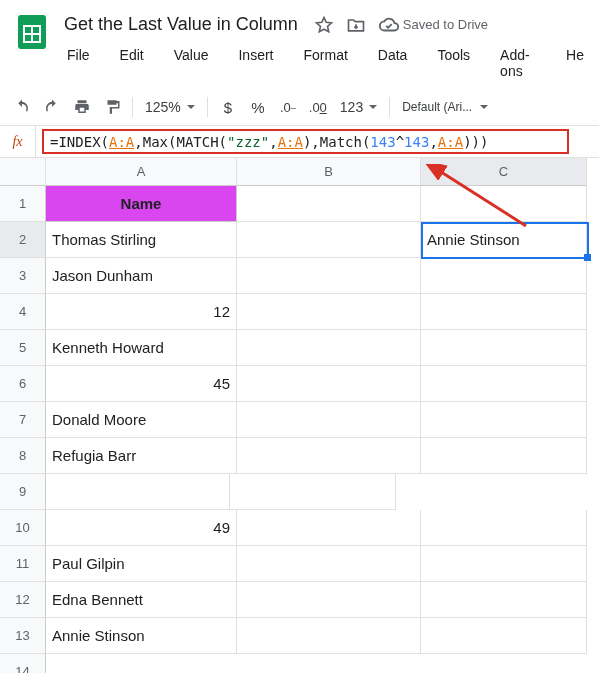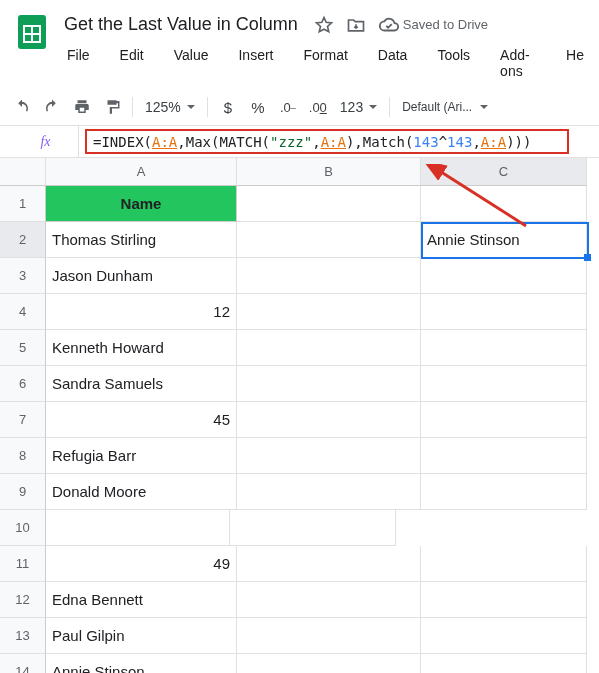--- a/index.html
+++ b/index.html
@@ -105,30 +105,29 @@
     gap: 8px;
     cursor: pointer;
   }
   .formula-bar-wrap {
     display: flex;
     align-items: stretch;
     border-bottom: 1px solid #e0e0e0;
     height: 32px;
   }
   .fx-label {
-    width: 66px;
+    width: 36px;
     display: flex;
     align-items: center;
     justify-content: center;
-    color: #8b5cf6;
+    color: #c2410c;
     font-style: italic;
     font-size: 14px;
     font-family: Georgia, serif;
     border-right: 1px solid #e0e0e0;
-    margin-left: 13px;
   }
   .formula-outline {
     flex: 1;
     margin: 3px 30px 3px 6px;
     border: 2px solid #d93025;
     display: flex;
     align-items: center;
     padding: 0 6px;
     font-family: "Consolas", monospace;
     font-size: 14px;
@@ -187,21 +186,21 @@
     display: flex;
     align-items: center;
     font-size: 15px;
     overflow: hidden;
   }
   .cell.numeric { justify-content: flex-end; }
   .col-A { width: 191px; }
   .col-B { width: 184px; }
   .col-C { width: 166px; }
   .header-cell {
-    background: #22c55e;
+    background: #d946ef;
     font-weight: bold;
     justify-content: center;
     border-bottom: 1px solid #ccc;
     border-right: 1px solid #ccc;
   }
   .selected-cell {
     position: absolute;
     border: 2px solid #1a73e8;
     pointer-events: none;
     box-sizing: border-box;
@@ -384,55 +383,50 @@
           <div class="cell col-A numeric">12</div>
           <div class="cell col-B"></div>
           <div class="cell col-C"></div>
         </div>
         <div class="grid-row">
           <div class="cell col-A">Kenneth Howard</div>
           <div class="cell col-B"></div>
           <div class="cell col-C"></div>
         </div>
         <div class="grid-row">
-          <div class="cell col-A">Sandra Samuels</div>
-          <div class="cell col-B"></div>
-          <div class="cell col-C"></div>
-        </div>
-        <div class="grid-row">
           <div class="cell col-A numeric">45</div>
           <div class="cell col-B"></div>
           <div class="cell col-C"></div>
         </div>
         <div class="grid-row">
+          <div class="cell col-A">Donald Moore</div>
+          <div class="cell col-B"></div>
+          <div class="cell col-C"></div>
+        </div>
+        <div class="grid-row">
           <div class="cell col-A">Refugia Barr</div>
           <div class="cell col-B"></div>
           <div class="cell col-C"></div>
         </div>
         <div class="grid-row">
-          <div class="cell col-A">Donald Moore</div>
-          <div class="cell col-B"></div>
-          <div class="cell col-C"></div>
-        </div>
-        <div class="grid-row">
           <div class="cell col-B"></div>
           <div class="cell col-C"></div>
         </div>
         <div class="grid-row">
           <div class="cell col-A numeric">49</div>
           <div class="cell col-B"></div>
           <div class="cell col-C"></div>
         </div>
         <div class="grid-row">
+          <div class="cell col-A">Paul Gilpin</div>
+          <div class="cell col-B"></div>
+          <div class="cell col-C"></div>
+        </div>
+        <div class="grid-row">
           <div class="cell col-A">Edna Bennett</div>
-          <div class="cell col-B"></div>
-          <div class="cell col-C"></div>
-        </div>
-        <div class="grid-row">
-          <div class="cell col-A">Paul Gilpin</div>
           <div class="cell col-B"></div>
           <div class="cell col-C"></div>
         </div>
         <div class="grid-row">
           <div class="cell col-A">Annie Stinson</div>
           <div class="cell col-B"></div>
           <div class="cell col-C"></div>
         </div>
       </div>
   </div>

